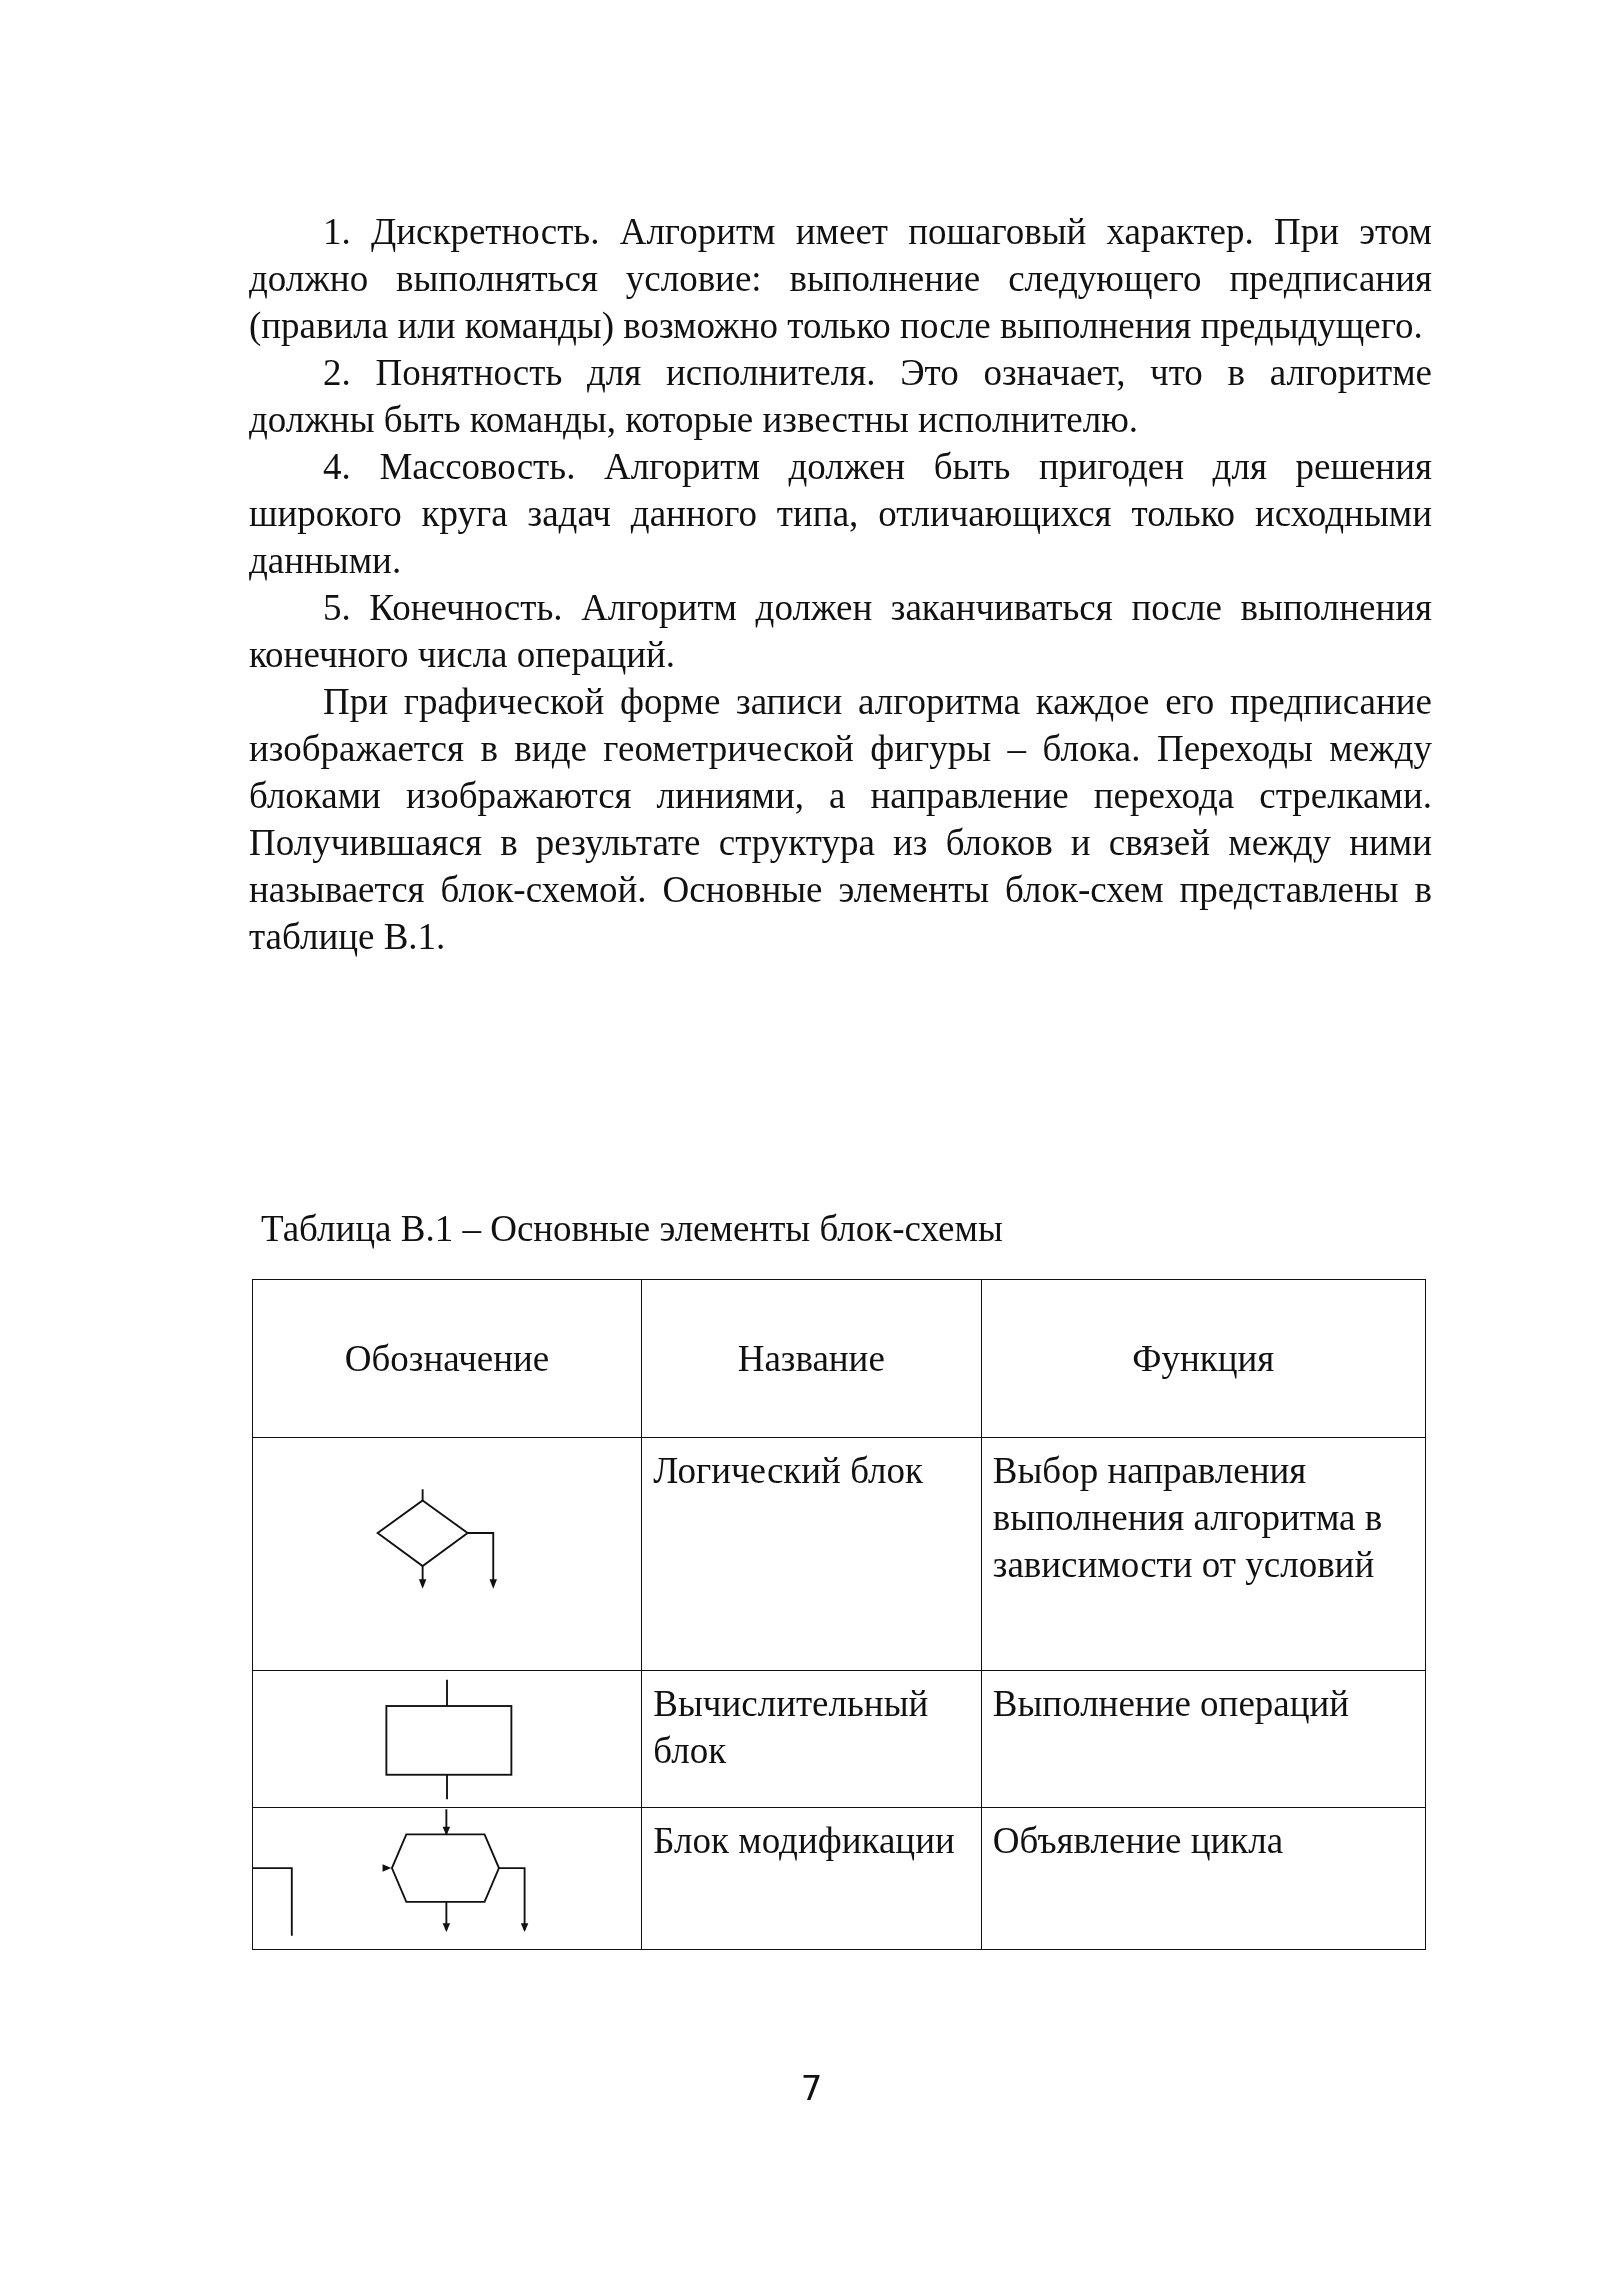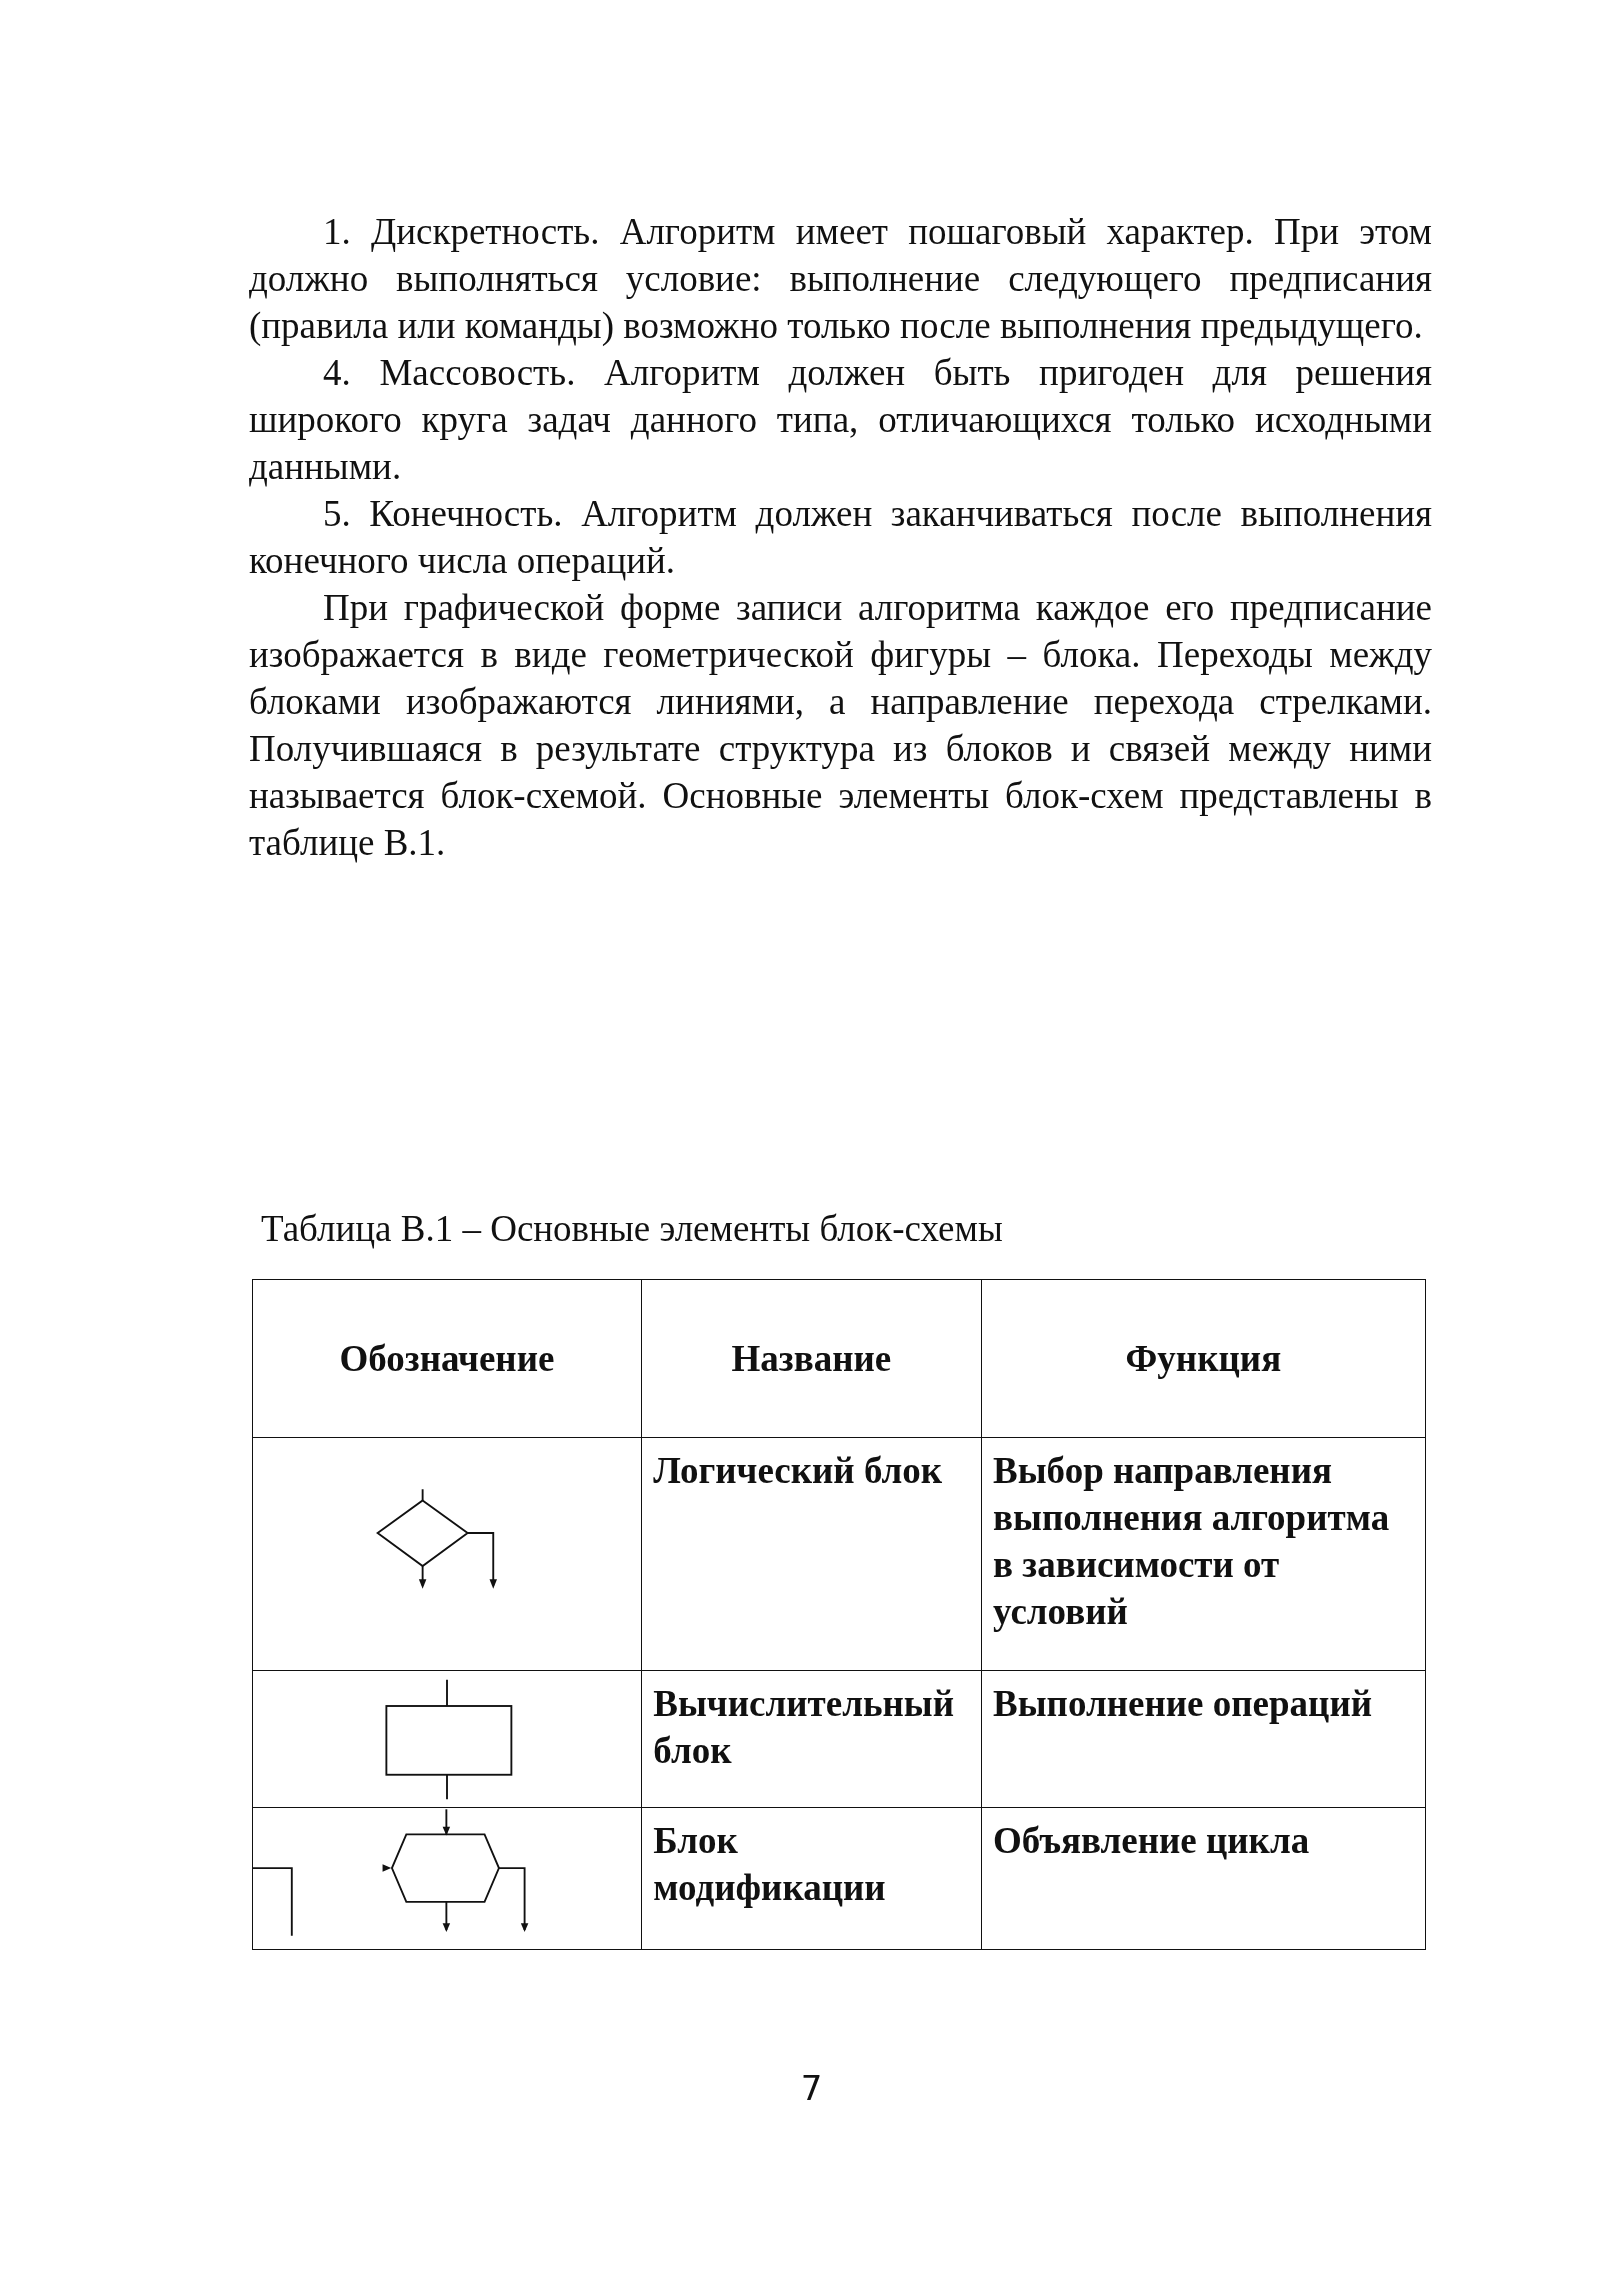--- a/index.html
+++ b/index.html
@@ -17,38 +17,39 @@
   .caption {
     position: absolute; left: 249px; top: 1193px;
     font-size: 37px; line-height: 47px; margin: 12px;
   }
   table.blocks {
     position: absolute; left: 252px; top: 1279px;
     width: 1174px; border-collapse: collapse;
     font-size: 37px; line-height: 47px;
   }
   table.blocks td, table.blocks th {
-    border: 1.9px solid #111111; vertical-align: top; padding: 0; font-weight: bold;
+    border: 1.9px solid #111111; vertical-align: top; padding: 0; font-weight: normal;
   }
   table.blocks th { height: 157px; vertical-align: middle; text-align: center; }
   .c1 { width: 388px; } .c2 { width: 339px; } .c3 { width: 446px; }
   .cell-text { padding: 8.8px 8.8px 0 11.3px; text-align: left; }
   .sym { display: block; }
   .page-number {
     position: absolute; left: 0; width: 1623px; top: 2068px; text-align: center;
     font-family: "DejaVu Sans", sans-serif; font-size: 34px; color: #111111;
   }
 </style>
 </head>
 <body>
 
 <div class="page">
 
   <div class="body-text">
     <p class="para">1. Дискретность. Алгоритм имеет пошаговый характер. При этом должно выполняться условие: выполнение следующего предписания (правила или команды) возможно только после выполнения предыдущего.</p>
+    <p class="para">2. Понятность для исполнителя. Это означает, что в алгоритме должны быть команды, которые известны исполнителю.</p>
     <p class="para">4. Массовость. Алгоритм должен быть пригоден для решения широкого круга задач данного типа, отличающихся только исходными данными.</p>
     <p class="para">5. Конечность. Алгоритм должен заканчиваться после выпол­нения конечного числа операций.</p>
     <p class="para">При графической форме записи алгоритма каждое его предписание изображается в виде геометрической фигуры – блока. Переходы между блоками изображаются линиями, а направление перехода стрелками. Получившаяся в результате структура из блоков и связей между ними называется блок-схемой. Основные элементы блок-схем представлены в таблице В.1.</p>
   </div>
 
   <p class="caption">Таблица В.1 – Основные элементы блок-схемы</p>
 
   <table class="blocks">
     <tbody>
         <tr>

